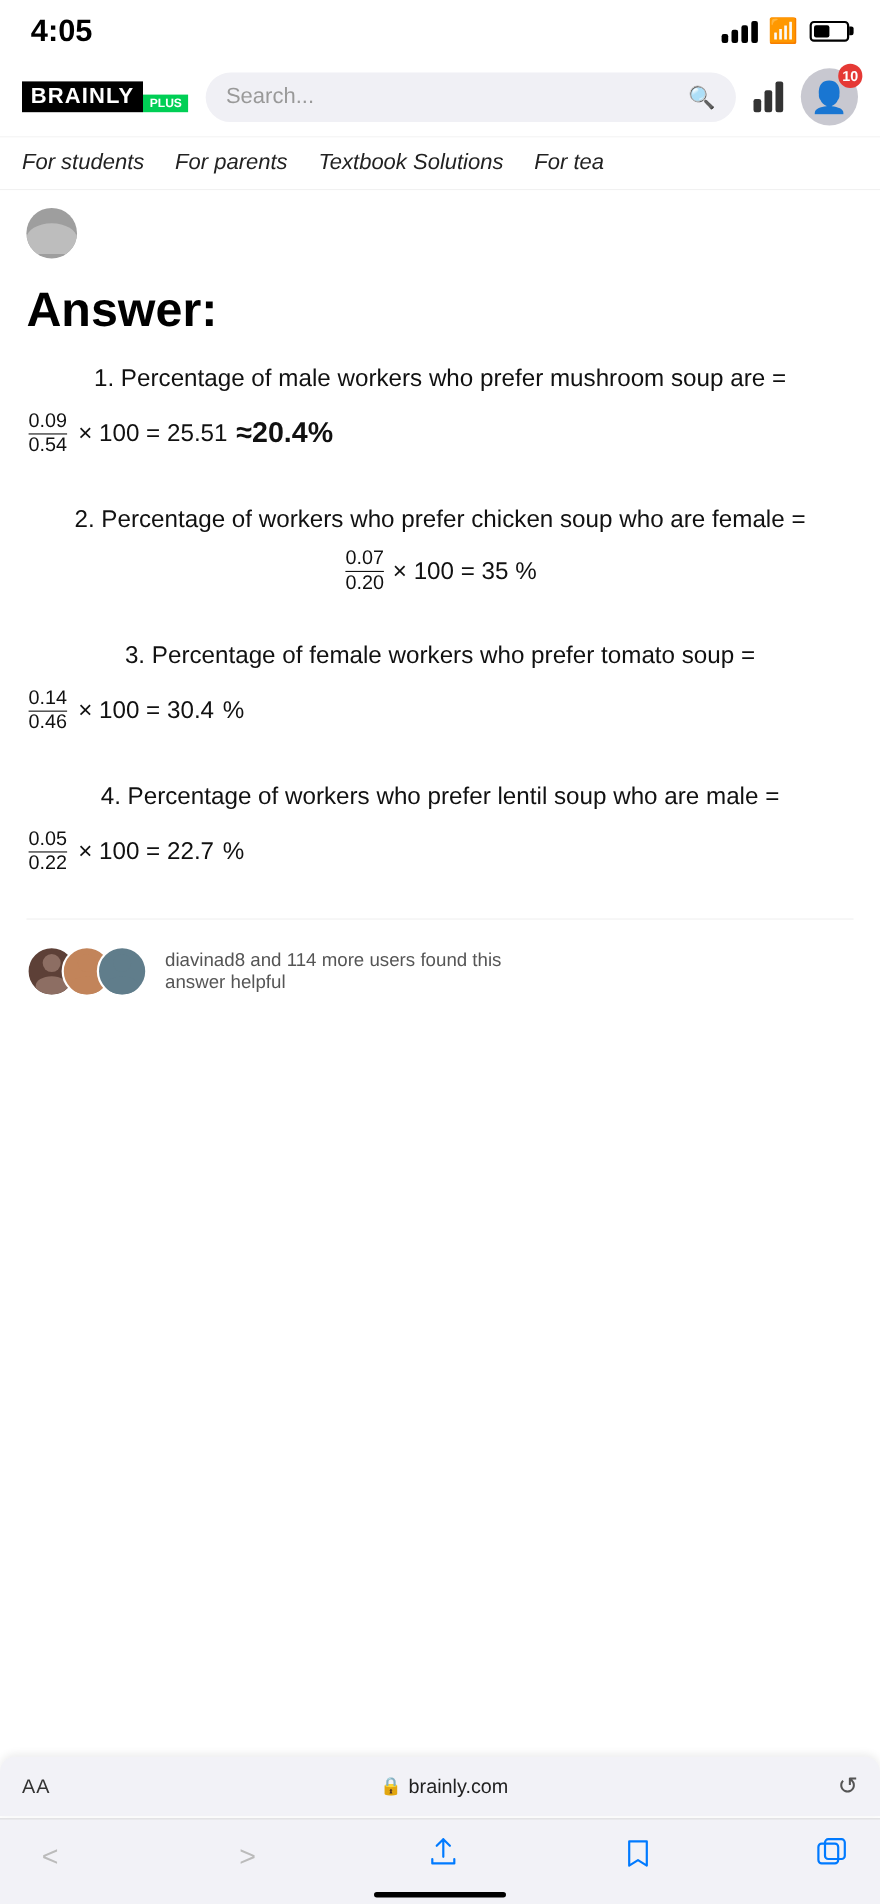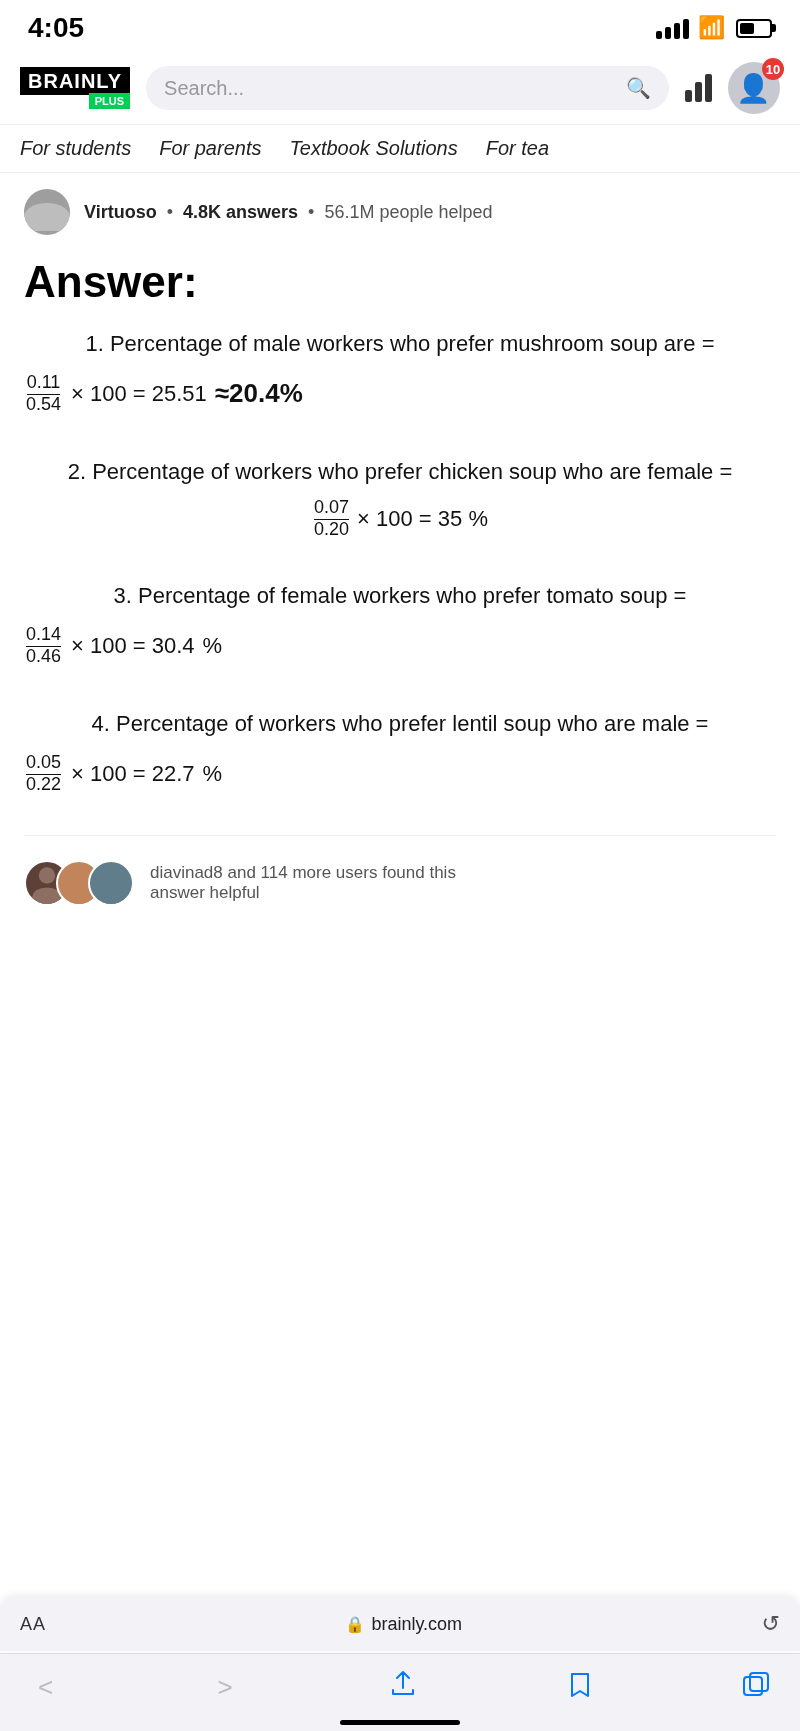--- a/index.html
+++ b/index.html
@@ -81,21 +81,21 @@
     .header {
       display: flex;
       align-items: center;
       padding: 10px 20px;
       gap: 16px;
       background: #fff;
       border-bottom: 1px solid #f0f0f0;
     }
     .logo {
       display: flex;
-      flex-direction: column;
+      flex-direction: row;
       align-items: flex-start;
     }
     .logo-brainly {
       background: #000;
       color: #fff;
       font-size: 20px;
       font-weight: 900;
       padding: 4px 8px;
       letter-spacing: 1px;
       line-height: 1;
@@ -447,38 +447,31 @@
   <span class="nav-link">Textbook Solutions</span>
   <span class="nav-link">For tea</span>
 </div>
 
 <div class="content">
 
   <div class="virtuoso-bar">
     <div class="virtuoso-avatar">
       <div class="virtuoso-avatar-inner"></div>
     </div>
-    <span class="virtuoso-info">
-      <strong>Virtuoso</strong>
-      &nbsp;•&nbsp;
-      <strong>4.8K answers</strong>
-      &nbsp;•&nbsp;
-      <span>56.1M people helped</span>
-    </span>
   </div>
 
   <div class="answer-heading">Answer:</div>
 
   <div class="answer-block">
     <div class="answer-text">
       1. Percentage of male workers who prefer mushroom soup are =
     </div>
     <div class="math-line">
       <span class="fraction">
-        <span class="num">0.11</span>
+        <span class="num">0.09</span>
         <span class="den">0.54</span>
       </span>
       <span>× 100 = 25.51</span>
       <span class="approx-result">≈20.4%</span>
     </div>
   </div>
 
   <div class="answer-block">
     <div class="answer-text">
       2. Percentage of workers who prefer chicken soup who are female =

